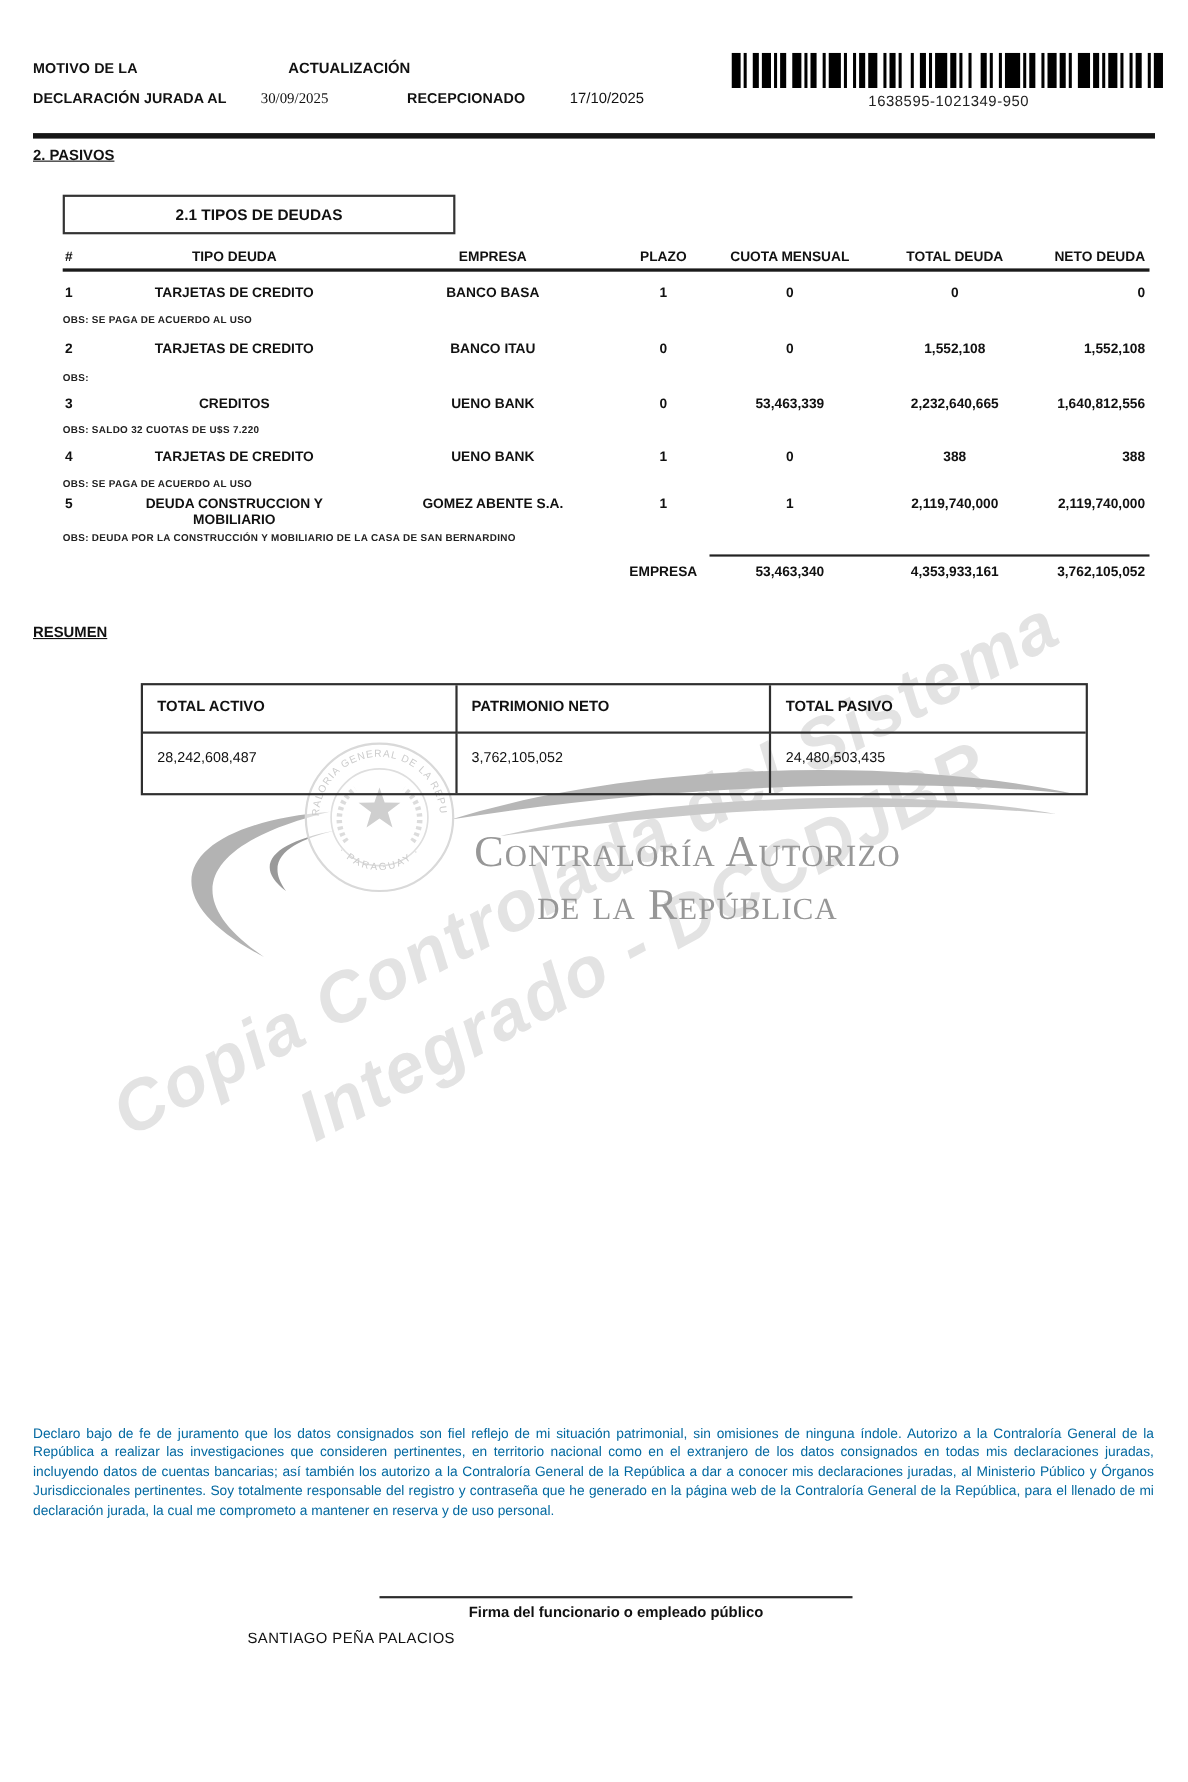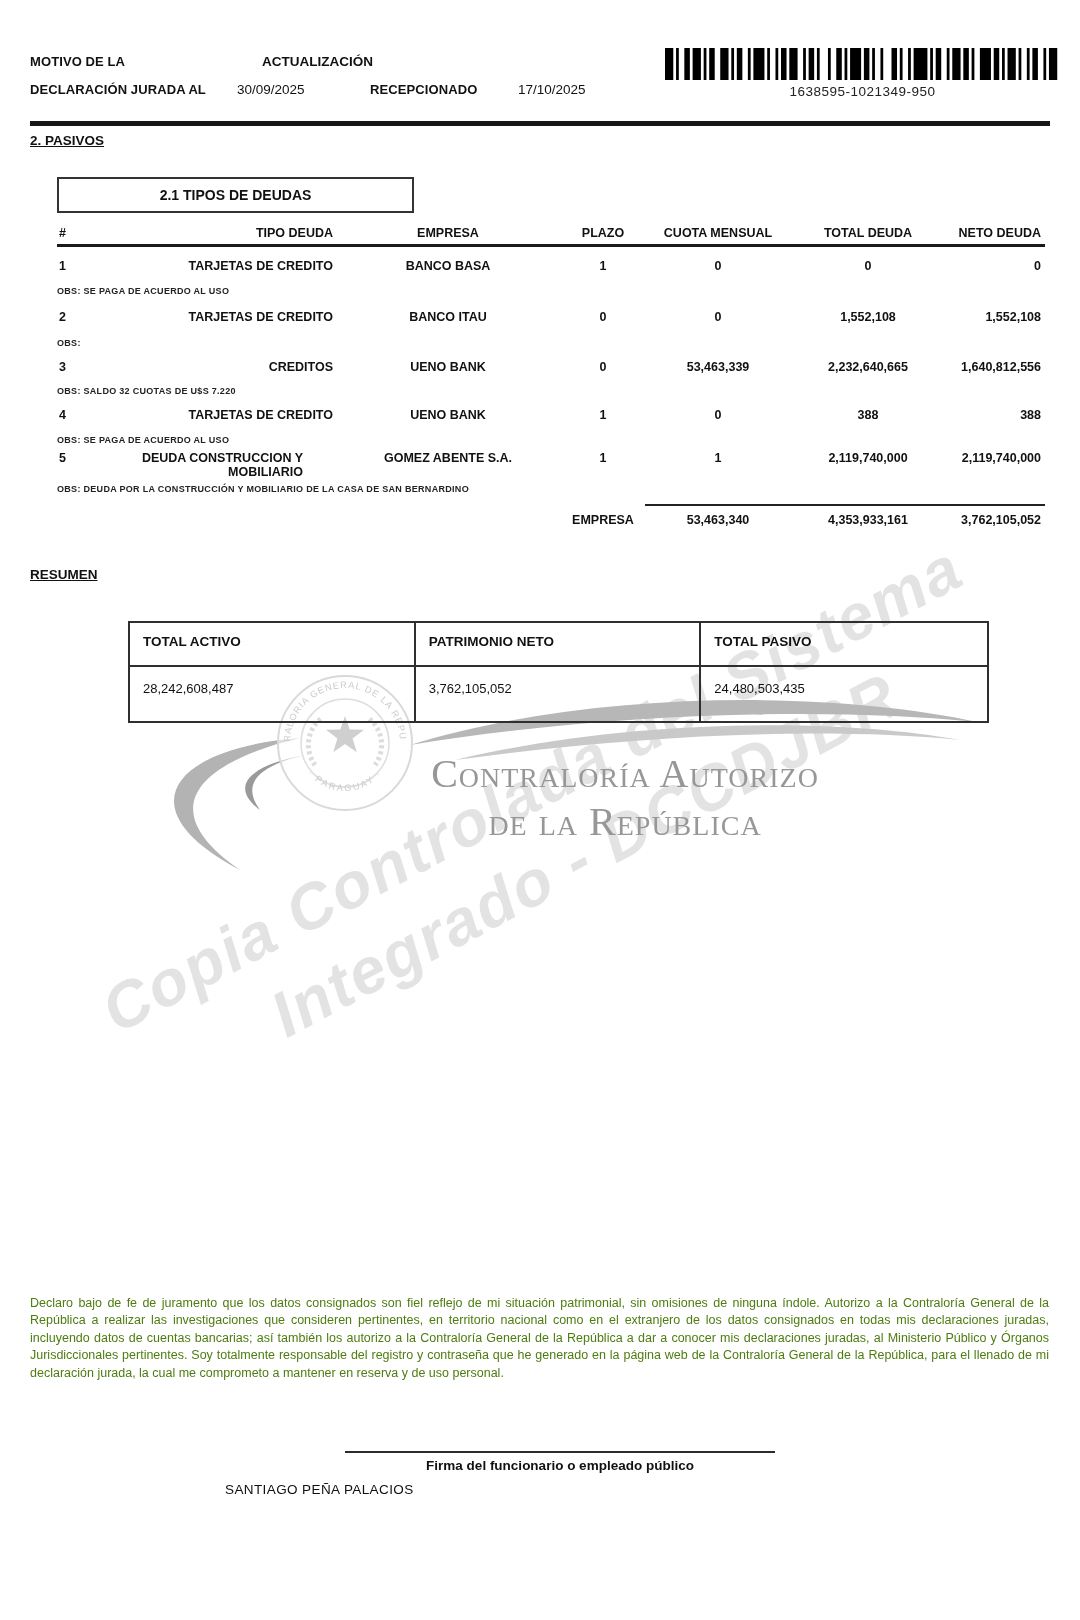--- a/index.html
+++ b/index.html
@@ -17,21 +17,21 @@
   
   .barcode-num{font-size:13.5px;color:#222;text-align:center;letter-spacing:.5px;}
 
   
   .box-title{border:2px solid #333;width:353px;height:32px;line-height:32px;
              text-align:center;font-size:14px;font-weight:bold;}
   .tbl{width:988px;font-size:12.5px;font-weight:bold;}
   .trow{display:grid;grid-template-columns:36px 240px 230px 80px 150px 150px 102px;
         align-items:start;}
   .c-num{text-align:left;padding-left:2px;}
-  .c-tipo{text-align:right;}
+  .c-tipo{text-align:center;}
   .c-emp{text-align:center;}
   .c-plazo{text-align:center;}
   .c-cuota{text-align:center;}
   .c-total{text-align:center;}
   .c-saldo{text-align:right;padding-right:4px;}
   .head-rule{height:3px;background:#1a1a1a;margin-top:4px;}
   .obs{font-size:9px;font-weight:bold;letter-spacing:.3px;color:#222;}
   .narrow{max-width:180px;margin:0 auto;}
   .totals-rule{height:2px;background:#222;width:400px;margin-left:588px;margin-top:10px;}
 
@@ -46,38 +46,38 @@
   
   .logo-text{font-family:"Liberation Serif",serif;font-variant:small-caps;
              color:#979797;text-align:center;letter-spacing:1px;}
 
   
   .wm{font-size:64px;font-weight:bold;font-style:italic;color:#e3e3e3;
       letter-spacing:2px;text-align:center;white-space:nowrap;
       transform:rotate(-28deg);user-select:none;z-index:0;}
 
   
-  .decl{font-size:12.5px;line-height:17.4px;text-align:justify;color:#4d7c0f;}
+  .decl{font-size:12.5px;line-height:17.4px;text-align:justify;color:#0369a1;}
   .sig-rule{height:2px;background:#2b2b2b;}
   .sig-label{font-size:13.5px;font-weight:bold;text-align:center;}
   .sig-name{font-size:13.5px;text-align:left;letter-spacing:.4px;}
   .z1{z-index:1;} .z2{z-index:2;}
 </style>
 </head>
 <body>
 
 <div class="page">
 
   <div class="abs wm" style="left:7px;top:752px;width:1050px;">Copia Controlada del Sistema</div>
   <div class="abs wm" style="left:185px;top:818px;width:800px;">Integrado - DCCDJBR</div>
 
   <div class="abs hdr-label z2" style="left:30px;top:54px;">MOTIVO DE LA</div>
   <div class="abs hdr-value z2" style="left:262px;top:54px;">ACTUALIZACIÓN</div>
   <div class="abs hdr-label z2" style="left:30px;top:82px;">DECLARACIÓN JURADA AL</div>
-  <div class="abs hdr-date z2" style="left:237px;top:82px;font-weight:normal;">30/09/2025</div>
+  <div class="abs hdr-date z2" style="left:237px;top:82px;font-weight:normal;font-family:Liberation Serif, serif;">30/09/2025</div>
   <div class="abs hdr-label z2" style="left:370px;top:82px;">RECEPCIONADO</div>
   <div class="abs hdr-date z2" style="left:518px;top:82px;font-weight:normal;">17/10/2025</div>
 
   <svg id="barcode-bars" class="abs z2" style="left:665px;top:48px;" width="395" height="32" preserveAspectRatio="none" viewBox="0 0 143 30">
       <rect x="0" y="0" width="3" height="30" fill="#000"></rect>
       <rect x="4" y="0" width="1" height="30" fill="#000"></rect>
       <rect x="7" y="0" width="2" height="30" fill="#000"></rect>
       <rect x="10" y="0" width="3" height="30" fill="#000"></rect>
       <rect x="14" y="0" width="1" height="30" fill="#000"></rect>
       <rect x="16" y="0" width="2" height="30" fill="#000"></rect>

